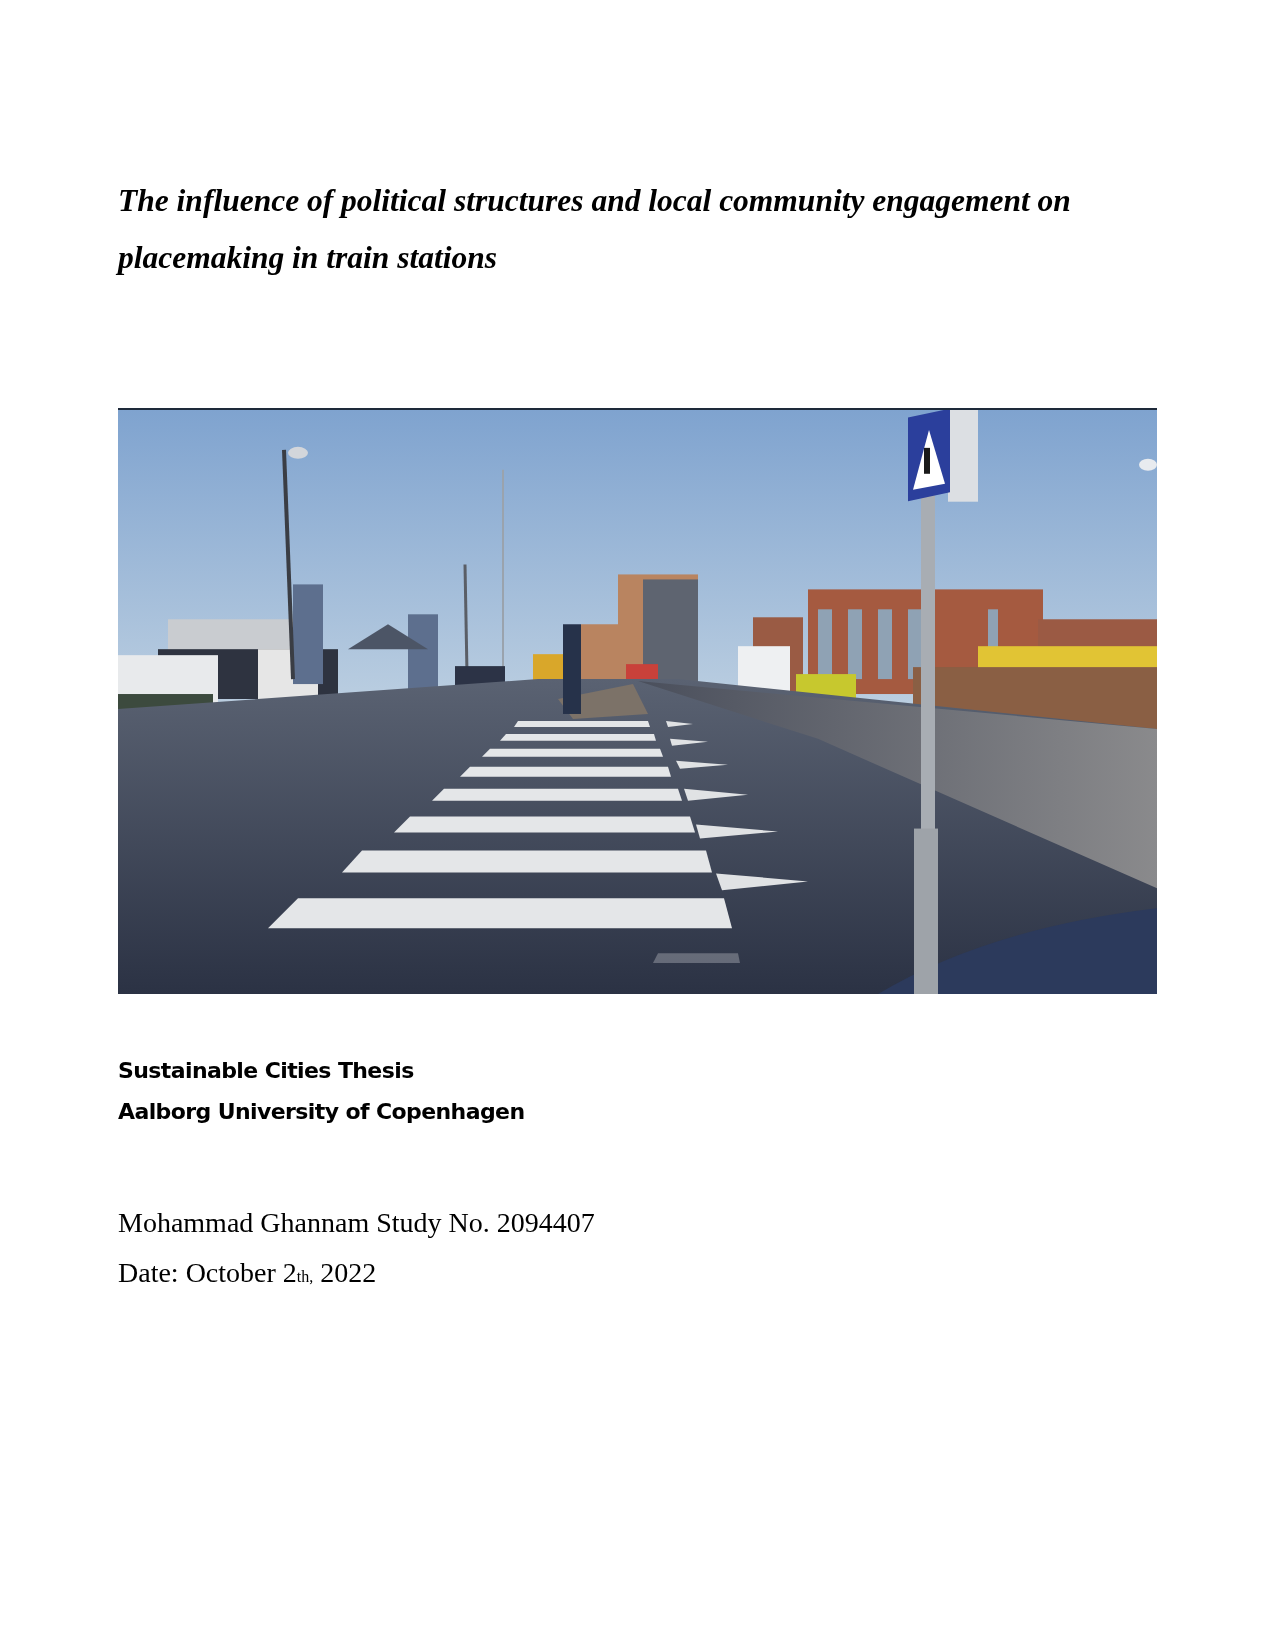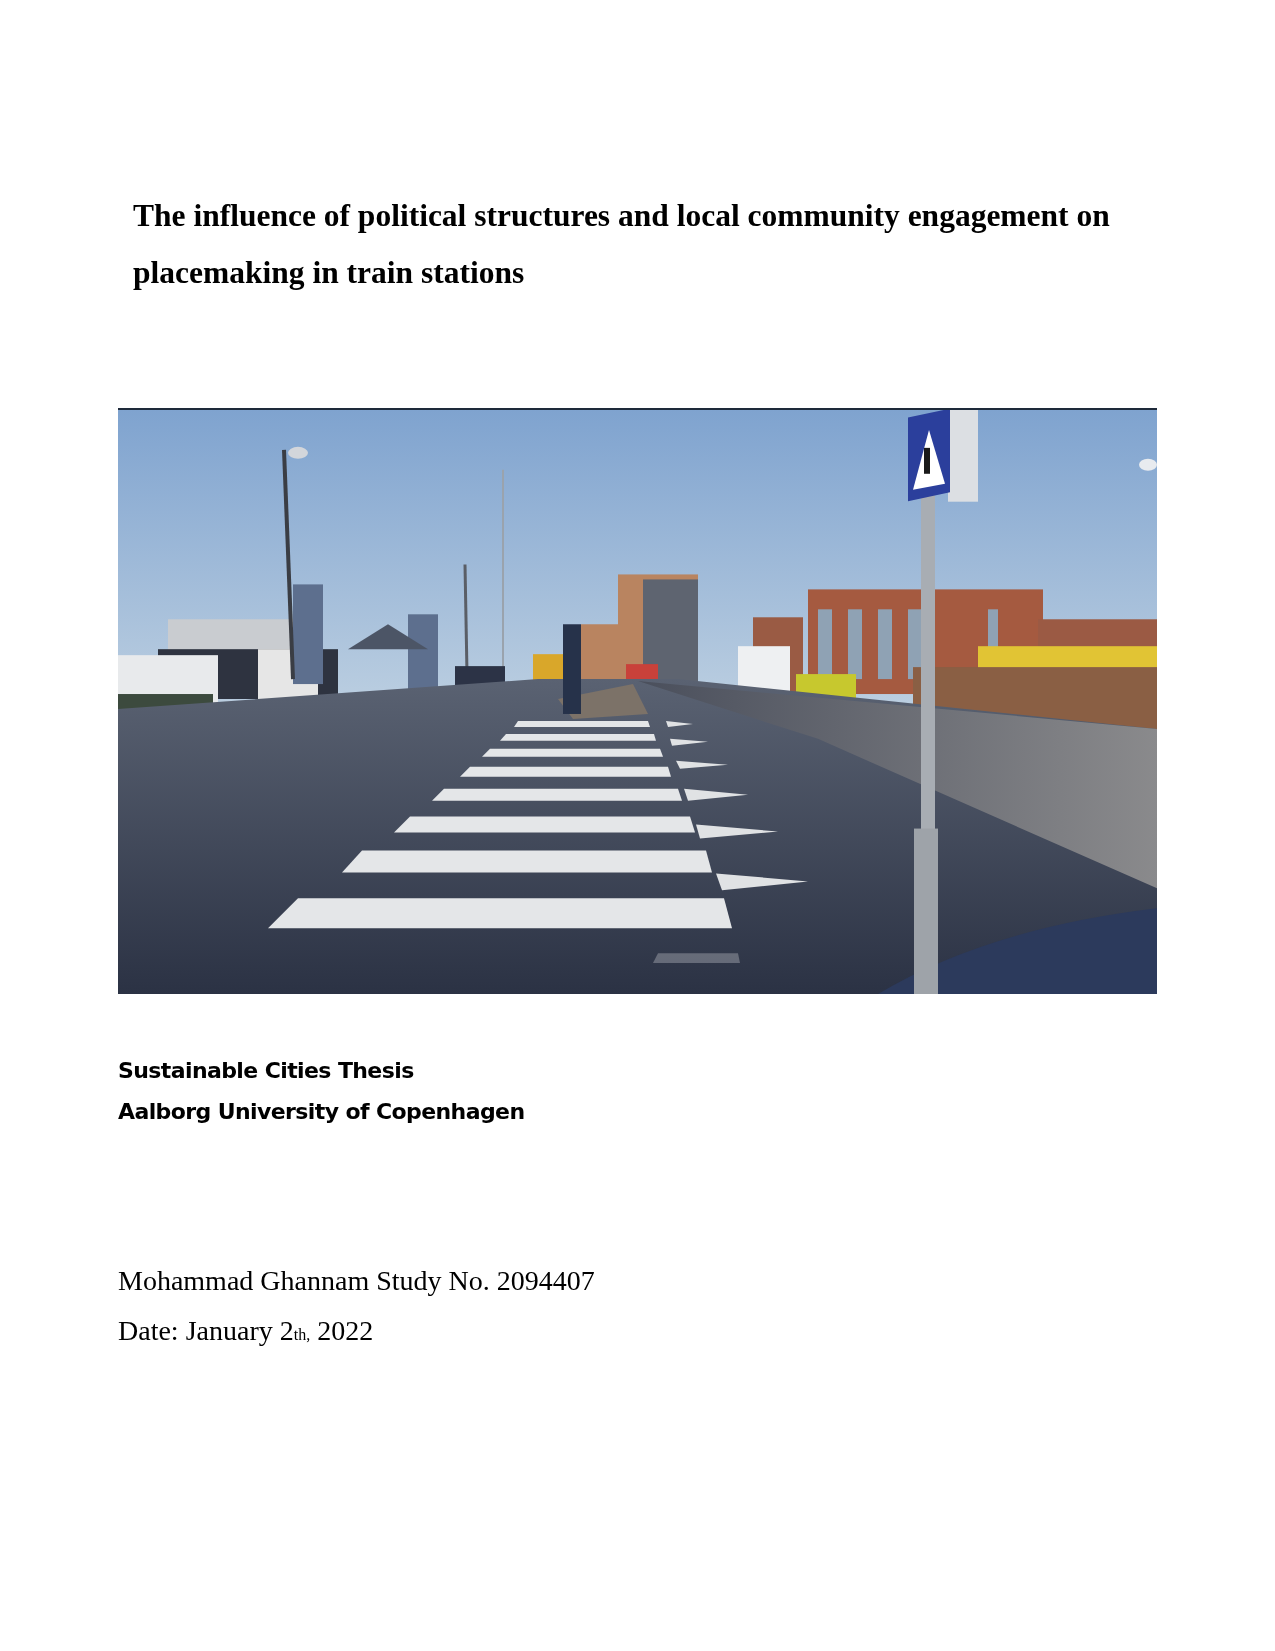--- a/index.html
+++ b/index.html
@@ -3,21 +3,22 @@
 <meta charset="utf-8">
 <style>
   html, body { margin: 0; padding: 0; background: #ffffff; }
   body { width: 1275px; height: 1651px; position: relative; overflow: hidden; }
   .page { position: absolute; left: 0; top: 0; width: 1275px; height: 1651px; background: #fff; }
 
   .title {
     position: absolute; left: 118px; top: 172px; width: 1050px;
     font-family: "Liberation Serif", "DejaVu Serif", serif;
     font-weight: bold; font-size: 31.5px; line-height: 57px; color: #000;
-    margin: 15px;
+    margin: 0;
+    font-style: italic;
   }
   .subtitle {
     position: absolute; left: 118px; top: 318px;
     font-family: "Liberation Serif", "DejaVu Serif", serif;
     font-size: 31px; line-height: 40px; color: #000; margin: 0;
   }
 
   .photo {
     position: absolute; left: 118px; top: 408px; width: 1039px; height: 586px;
     overflow: hidden; border-top: 2px solid #1e2a3a; box-sizing: border-box;
@@ -27,21 +28,21 @@
 
   .thesis-block {
     position: absolute; left: 118px; top: 1050px;
     font-family: "DejaVu Sans", "Liberation Sans", sans-serif;
     font-weight: bold; font-size: 22px; line-height: 41px; color: #000;
     letter-spacing: -0.6px;
   }
   .thesis-block div { white-space: nowrap; }
 
   .author-block {
-    position: absolute; left: 118px; top: 1256px;
+    position: absolute; left: 118px; top: 1198px;
     font-family: "Liberation Serif", "DejaVu Serif", serif;
     font-size: 28px; line-height: 50px; color: #000;
   }
   .author-block .line { white-space: nowrap; }
   .ord { font-size: 16px; }
 </style>
 </head>
 <body>
 
 <div class="page">
@@ -153,16 +154,16 @@
     </svg>
   </div>
 
   <div class="thesis-block">
     <div>Sustainable Cities Thesis</div>
     <div>Aalborg University of Copenhagen</div>
   </div>
 
   <div class="author-block">
     <div class="line">Mohammad Ghannam Study No. 2094407</div>
-    <div class="line"><span>Date: January 2</span><span class="ord">th,</span><span> 2022</span></div>
+    <div class="line"><span>Date: October 2</span><span class="ord">th,</span><span> 2022</span></div>
   </div>
 
 </div>
 
 </body></html>

